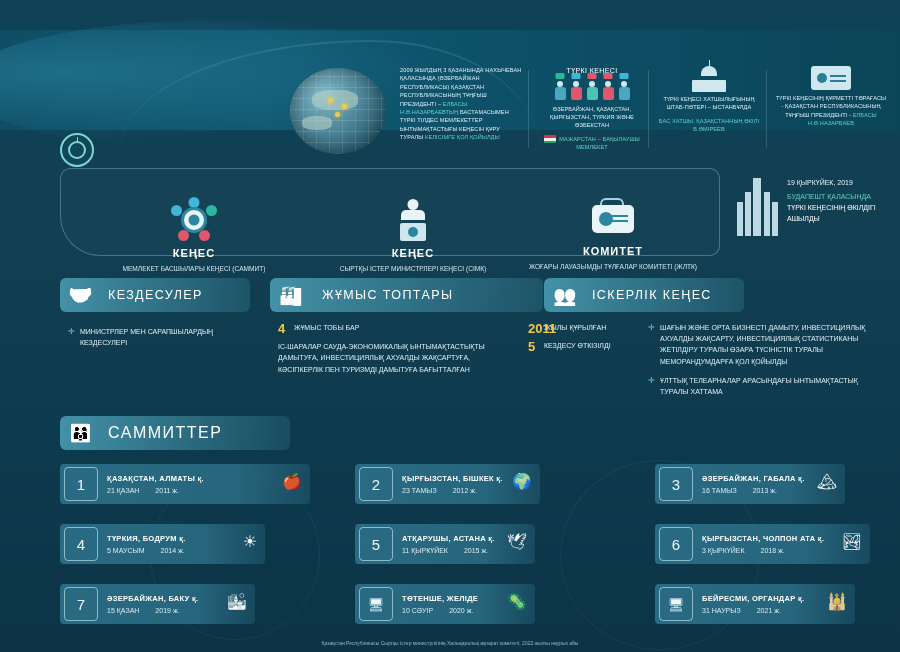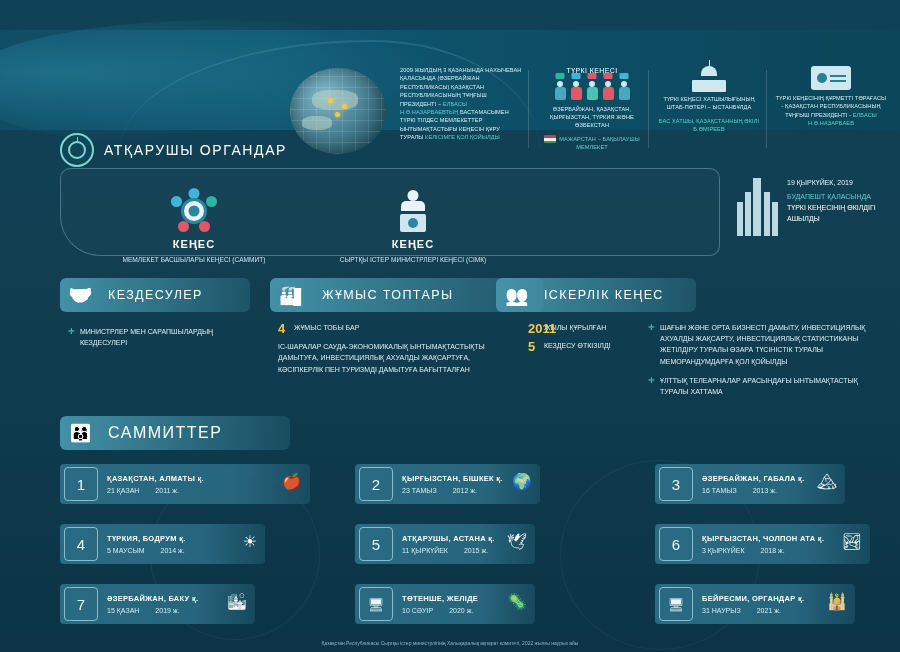--- a/index.html
+++ b/index.html
@@ -117,21 +117,21 @@
   .exec-head .label {
     font-size: 14px; letter-spacing: 1.6px; font-weight: normal; color: #ffffff;
   }
 
   .exec-panel {
     position: absolute; left: 60px; top: 168px; width: 660px; height: 88px;
     border: 1px solid rgba(160,215,228,.35);
     border-radius: 10px 10px 10px 40px;
     background: rgba(255,255,255,.02);
   }
-  .exec-item { position: absolute; top: 19px; text-align: center; }
+  .exec-item { position: absolute; top: 28px; text-align: center; }
   .exec-item .ttl { font-size: 11px; font-weight: bold; letter-spacing: 1px; }
   .exec-item .sub { font-size: 6.6px; color: #cfe6ee; line-height: 1.45; margin-top: 5px; }
   .ei1 { left: 18px; width: 230px; }
   .ei2 { left: 252px; width: 200px; }
   .ei3 { left: 452px; width: 200px; }
 
   .icon-star {
     width: 50px; height: 46px; margin: 0 auto 4px; position: relative;
   }
   .icon-star .core {
@@ -167,21 +167,21 @@
     display: flex; align-items: center; gap: 8px; padding-left: 6px;
   }
   .tcard-head .lbl { font-size: 12.5px; letter-spacing: 1.4px; }
   .ico-hands, .ico-factory, .ico-people { width: 34px; height: 30px; position: relative; }
   .ico-hands::before { content:'🤝'; font-size: 20px; position:absolute; left:2px; top:3px; filter: grayscale(1) brightness(2.4); }
   .ico-factory::before { content:'🏭'; font-size: 19px; position:absolute; left:3px; top:4px; filter: grayscale(1) brightness(2.4); }
   .ico-people::before { content:'👥'; font-size: 19px; position:absolute; left:3px; top:4px; filter: grayscale(1) brightness(2.4); }
 
   .h1 { left: 60px; top: 0; width: 190px; }
   .h2 { left: 270px; top: 0; width: 273px; gap: 12px; }
-  .h3 { left: 496px; top: 0; width: 200px; }
+  .h3 { left: 544px; top: 0; width: 200px; }
 
   .tbody { position: absolute; font-size: 7px; line-height: 1.6; color: #dff0f6; }
   .bullet { position: relative; padding-left: 12px; margin-bottom: 8px; }
   .bullet::before { content:'✛'; position:absolute; left:0; top:0; color:#5fd1c8; font-size: 8px; }
   .numline { position: relative; padding-left: 16px; margin-bottom: 7px; }
   .numline .n { position:absolute; left:0; top:-3px; color:#f2c94c; font-size: 13px; font-weight:bold; }
 
   .b1 { left: 68px; top: 48px; width: 185px; }
   .b2 { left: 278px; top: 44px; width: 220px; }
   .b3 { left: 528px; top: 44px; width: 110px; }
@@ -300,21 +300,20 @@
     <div class="hero-col col-d">
       <div class="card-ico"></div>
       <div><span>ТҮРКІ КЕҢЕСІНІҢ ҚҰРМЕТТІ ТӨРАҒАСЫ - ҚАЗАҚСТАН РЕСПУБЛИКАСЫНЫҢ ТҰҢҒЫШ ПРЕЗИДЕНТІ - </span><span class="hl">ЕЛБАСЫ Н.Ә.НАЗАРБАЕВ</span></div>
     </div>
   </div>
 
   <div class="exec-head">
     <div class="seal">
         <div class="ray"></div>
       </div>
-    <div class="label">АТҚАРУШЫ ОРГАНДАР</div>
   </div>
 
   <div class="exec-panel">
     <div class="exec-item ei1">
       <div class="icon-star">
         <div class="dot" style="background:#3fb6d8;left:2px;top:8px;"></div>
         <div class="dot" style="background:#e2566a;left:9px;bottom:2px;"></div>
         <div class="dot" style="background:#2cb5a0;right:2px;top:8px;"></div>
         <div class="dot" style="background:#e2566a;right:9px;bottom:2px;"></div>
         <div class="dot" style="background:#3fb6d8;left:50%;transform:translateX(-50%);top:0;"></div>
@@ -325,20 +324,28 @@
     </div>
     <div class="exec-item ei2">
       <div class="icon-podium">
         <div class="p-head"></div>
           <div class="p-body"></div>
           <div class="p-stand"></div>
       </div>
       <div class="ttl">КЕҢЕС</div>
       <div class="sub">СЫРТҚЫ ІСТЕР МИНИСТРЛЕРІ КЕҢЕСІ (СІМК)</div>
     </div>
+    <div class="exec-item ei3">
+      <div class="icon-badge">
+          <div class="bclip"></div>
+          <div class="bb"></div>
+        </div>
+      <div class="ttl">КОМИТЕТ</div>
+      <div class="sub">ЖОҒАРЫ ЛАУАЗЫМДЫ ТҰЛҒАЛАР КОМИТЕТІ (ЖЛТК)</div>
+    </div>
   </div>
 
   <div class="budapest">
     <div class="bp-ico">
       <div class="spire" style="left:2px;height:34px;"></div>
       <div class="spire" style="left:10px;height:44px;"></div>
       <div class="spire" style="left:18px;height:58px;width:8px;"></div>
       <div class="spire" style="left:29px;height:44px;"></div>
       <div class="spire" style="left:37px;height:34px;"></div>
     </div>

